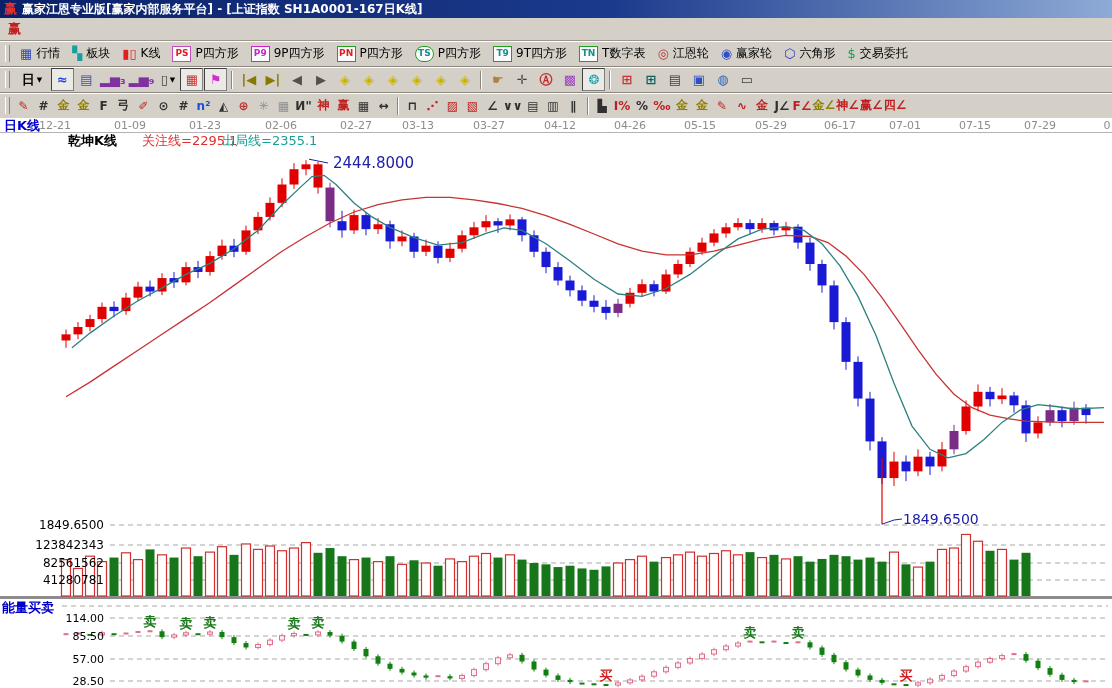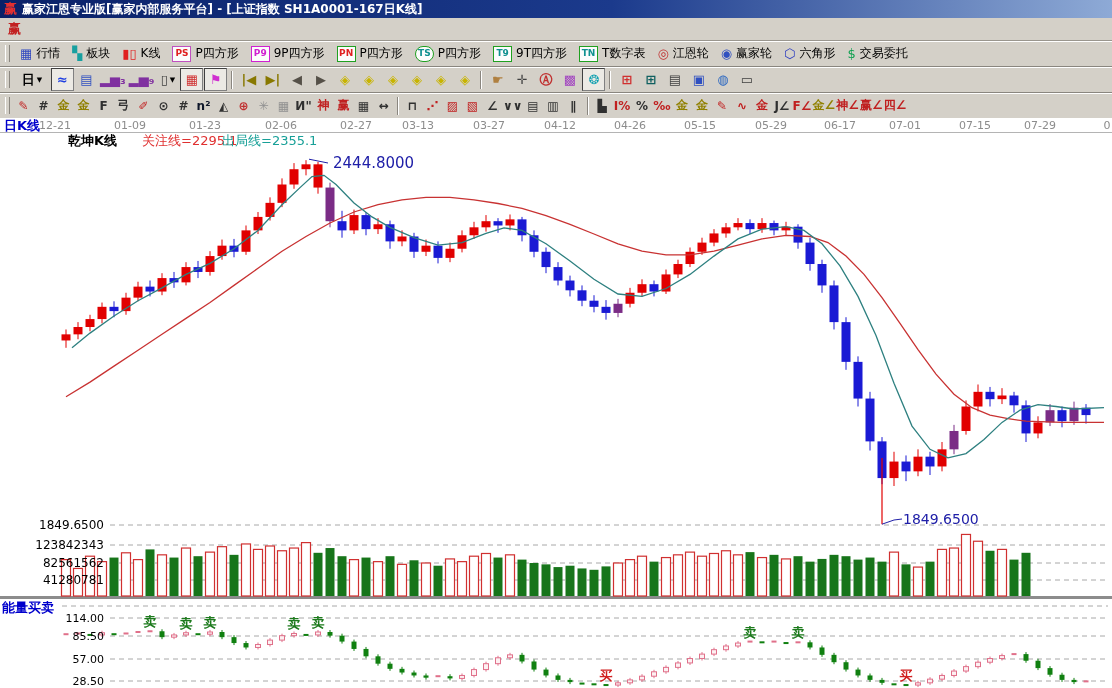--- a/index.html
+++ b/index.html
@@ -142,21 +142,21 @@
     <span class="grip"></span>
     <div class="sbtn3" style="color: rgb(192, 32, 32);">✎</div>
     <div class="sbtn3" style="color: rgb(48, 48, 48);">#</div>
     <div class="sbtn3" style="color: rgb(144, 128, 0);">金</div>
     <div class="sbtn3" style="color: rgb(144, 128, 0);">金</div>
     <div class="sbtn3" style="color: rgb(48, 48, 48);">F</div>
     <div class="sbtn3" style="color: rgb(48, 48, 48);">弓</div>
     <div class="sbtn3" style="color: rgb(192, 32, 32);">✐</div>
     <div class="sbtn3" style="color: rgb(48, 48, 48);">⊙</div>
     <div class="sbtn3" style="color: rgb(48, 48, 48);">#</div>
-    <div class="sbtn3" style="color: #0f172a; text-align: right;">n²</div>
+    <div class="sbtn3" style="color: #1d4ed8; text-align: right;">n²</div>
     <div class="sbtn3" style="color: rgb(48, 48, 48);">◭</div>
     <div class="sbtn3" style="color: rgb(192, 48, 48);">⊕</div>
     <div class="sbtn3" style="color: rgb(144, 144, 144);">✳</div>
     <div class="sbtn3" style="color: rgb(144, 144, 144);">▦</div>
     <div class="sbtn3" style="color: rgb(48, 48, 48);">И"</div>
     <div class="sbtn3" style="color: rgb(192, 32, 32);">神</div>
     <div class="sbtn3" style="color: rgb(192, 32, 32);">赢</div>
     <div class="sbtn3" style="color: rgb(48, 48, 48);">▦</div>
     <div class="sbtn3" style="color: rgb(48, 48, 48);">↔</div>
     <span class="sep"></span>

